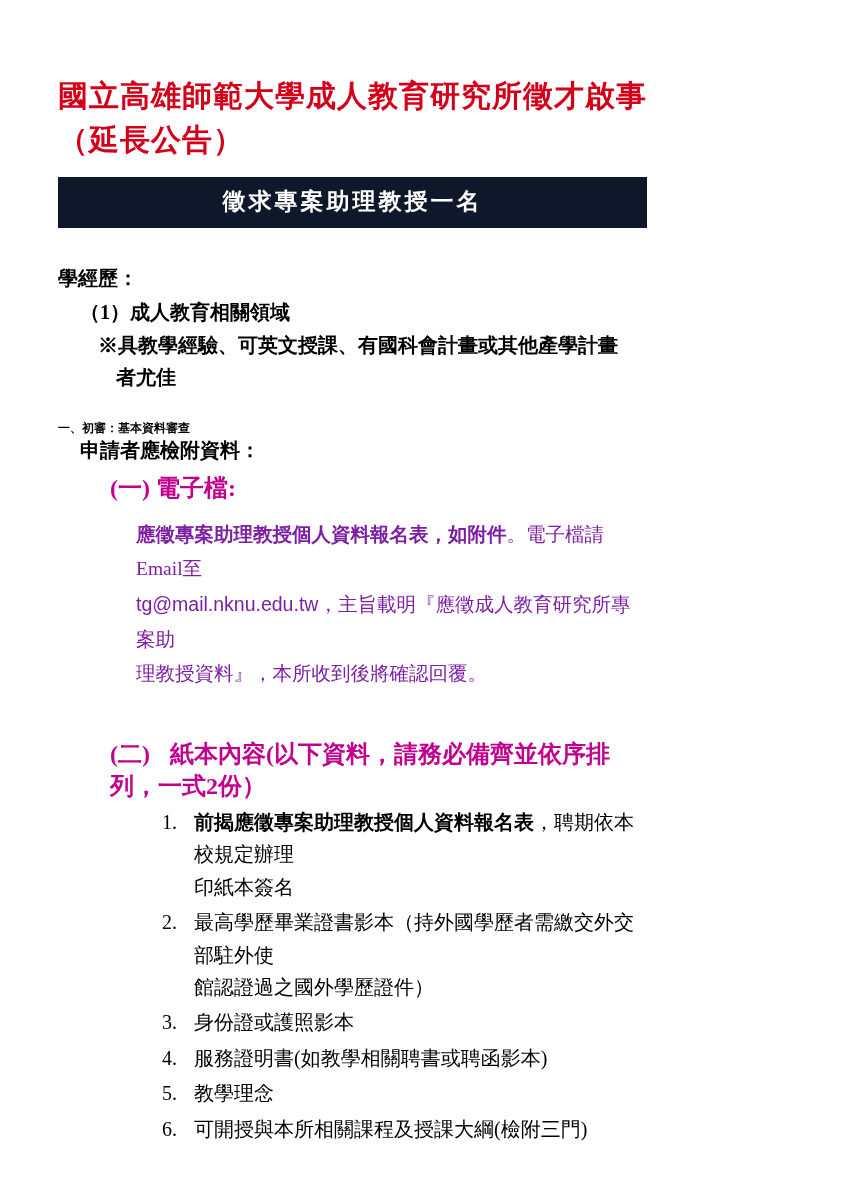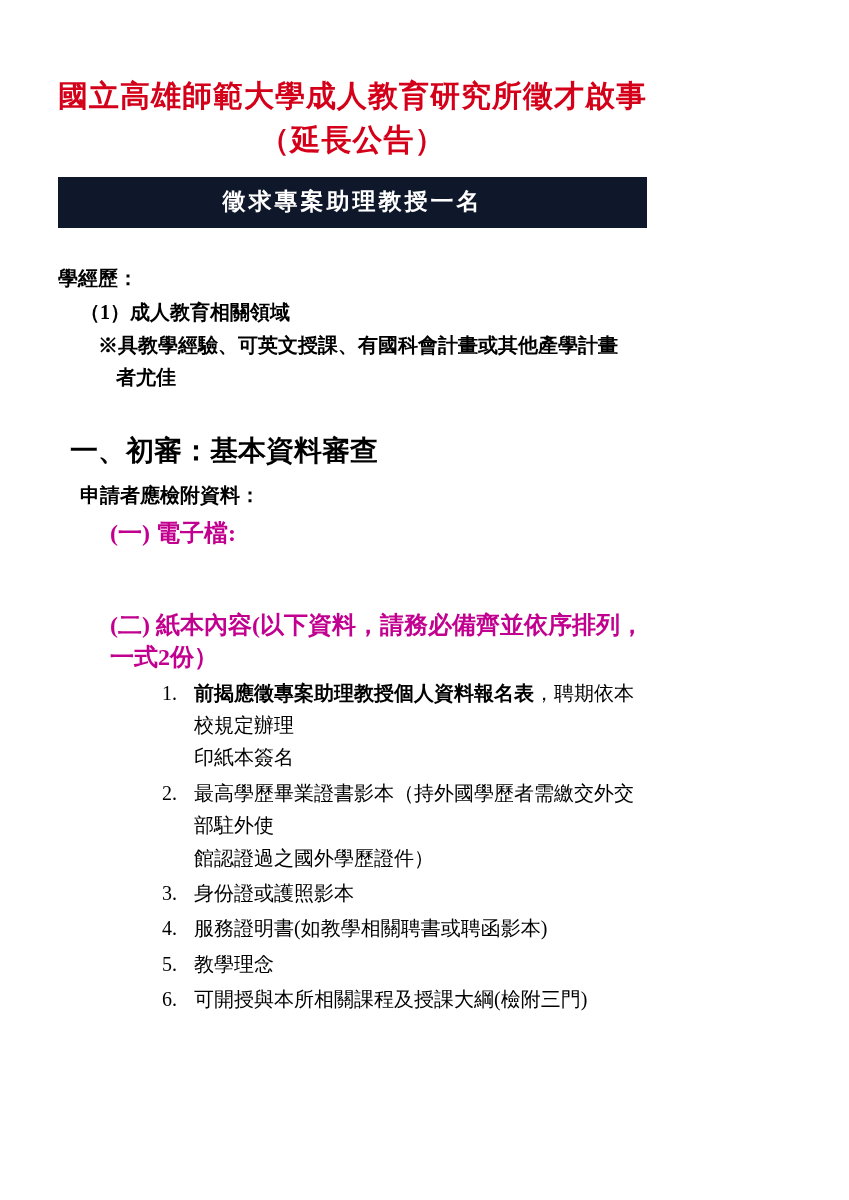--- a/index.html
+++ b/index.html
@@ -24,21 +24,21 @@
   .title-main {
     text-align: center;
     color: #d4001a;
     font-weight: bold;
     font-size: 30px;
     letter-spacing: 1px;
     line-height: 1.45;
     margin: 0;
   }
   .title-sub {
-    text-align: center;
+    text-align: left;
     color: #d4001a;
     font-weight: bold;
     font-size: 30px;
     letter-spacing: 1px;
     line-height: 1.45;
     margin: 0 0 16px 0;
   }
   .banner {
     background: #0f172a;
     color: #ffffff;
@@ -69,23 +69,23 @@
     margin: 0 0 0 40px;
   }
   .note-cont {
     margin: 0 0 0 58px;
   }
   .spacer-8 { height: 8px; }
   .spacer-14 { height: 14px; }
   .spacer-18 { height: 18px; }
   .spacer-46 { height: 46px; }
   .sec-head {
-    font-size: 28px;
-    font-weight: bold;
-    margin: 12px;
+    font-size: 12px;
+    font-weight: bold;
+    margin: 0;
   }
   .sec-sub {
     font-size: 20px;
     font-weight: bold;
     margin: 0 0 0 22px;
   }
   .magenta {
     color: #c2008f;
     font-weight: bold;
   }
@@ -159,26 +159,31 @@
 
   <div class="sec-head">一、初審：基本資料審查</div>
   <div class="sec-sub">申請者應檢附資料：</div>
 
   <div class="spacer-8"></div>
 
   <div class="item-head magenta">(一) 電子檔:</div>
 
   <div class="spacer-14"></div>
 
+  <div class="para-purple">
+    <span>應徵專案助理教授個人資料報名表，如附件</span><span class="normal">。電子檔請Email至</span><br>
+    <span class="mono-inline">tg@mail.nknu.edu.tw</span><span class="normal">，主旨載明『應徵成人教育研究所專案助</span><br>
+    <span class="normal">理教授資料』，本所收到後將確認回覆。</span>
+  </div>
 
   <div class="spacer-46"></div>
 
   <div class="item-head">
     <span class="magenta">(二)</span>
-    <span class="magenta" style="">紙本內容(以下資料，請務必備齊並依序排列，一式2份）</span>
+    <span class="magenta" style="margin-left:14px">紙本內容(以下資料，請務必備齊並依序排列，一式2份）</span>
   </div>
 
   <ol class="ol-list">
     <li>
       <span class="marker">1.</span>
       <span class="txt-bold">前揭</span><span class="txt-bold">應徵專案助理教授個人資料報名表</span><span class="txt-normal">，聘期依本校規定辦理</span><br>
       <span class="txt-normal">印紙本簽名</span>
     </li>
     <li>
       <span class="marker">2.</span>

